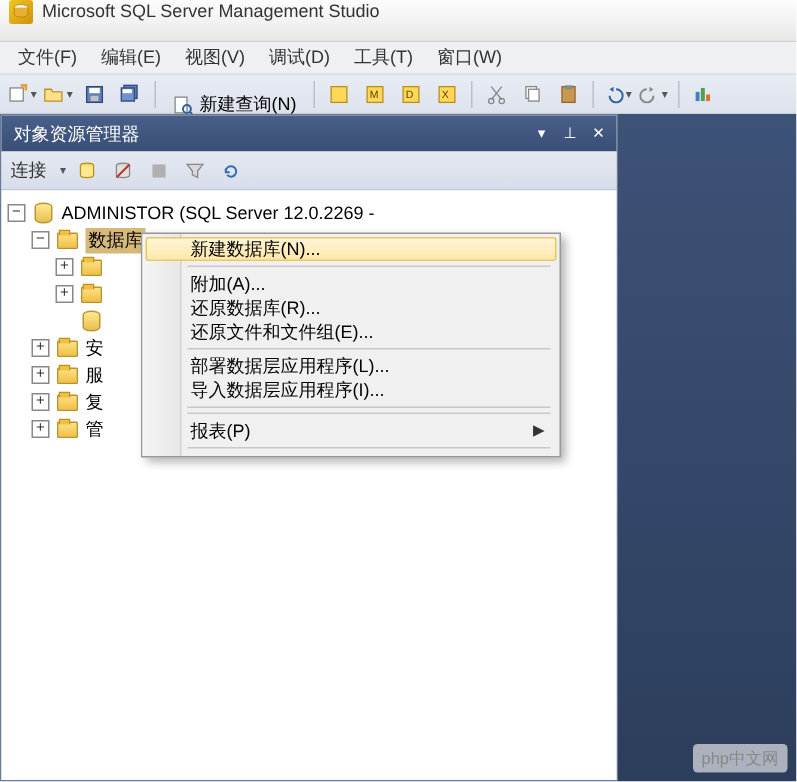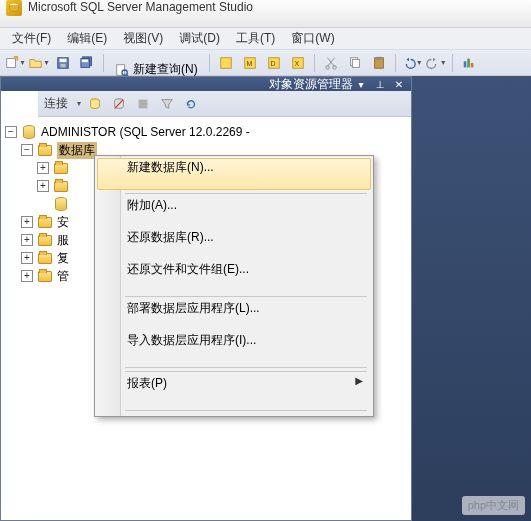--- a/index.html
+++ b/index.html
@@ -15,46 +15,46 @@
     
     .toolbar { height: 26px; background: linear-gradient(#e8ecf4, #dde2ec); border-bottom: 1px solid #c8cfda; display: flex; align-items: center; padding: 0 4px; gap: 2px; }
     .tb-btn { width: 22px; height: 22px; display: flex; align-items: center; justify-content: center; cursor: default; }
     .tb-sep { width: 1px; height: 18px; background: #b8c0cc; margin: 0 3px; }
     .tb-text-btn { display: flex; align-items: center; gap: 4px; padding: 2px 6px; cursor: default; margin-top: 14px; }
     .dd { font-size: 8px; color: #555; margin-left: 1px; }
     
     .workspace { display: flex; height: calc(521px - 28px - 22px - 26px); }
     
     .panel { width: 412px; border: 1px solid #6a7a99; background: #fff; display: flex; flex-direction: column; }
-    .panel-header { height: 14px; background: linear-gradient(#4a5f88, #3a4f78); color: #fff; display: flex; align-items: center; justify-content: flex-end; padding: 0 4px 0 8px; font-size: 12px; }
+    .panel-header { height: 24px; background: linear-gradient(#4a5f88, #3a4f78); color: #fff; display: flex; align-items: center; justify-content: space-between; padding: 0 4px 0 8px; font-size: 12px; }
     .panel-header .controls { display: flex; gap: 3px; }
     .panel-header .ctrl { width: 16px; height: 16px; color: #fff; display: flex; align-items: center; justify-content: center; cursor: default; font-size: 10px; }
     
-    .connect-bar { height: 26px; background: linear-gradient(#e4e8f0, #d8deea); border-bottom: 1px solid #c0c8d6; display: flex; align-items: center; padding: 0 6px; gap: 4px; margin-left: 37px; }
+    .connect-bar { height: 26px; background: linear-gradient(#e4e8f0, #d8deea); border-bottom: 1px solid #c0c8d6; display: flex; align-items: center; padding: 0 6px; gap: 4px; }
     .connect-bar .label { color: #333; margin-right: 4px; }
     .cb-btn { width: 20px; height: 20px; display: flex; align-items: center; justify-content: center; cursor: default; }
     
     .tree { flex: 1; background: #fff; padding: 6px 4px; overflow: auto; position: relative; }
     .tree-node { display: flex; align-items: center; height: 18px; white-space: nowrap; }
     .tree-node .exp { width: 12px; height: 12px; border: 1px solid #888; background: #fff; display: flex; align-items: center; justify-content: center; font-size: 10px; line-height: 1; margin-right: 4px; cursor: default; color: #333; }
     .tree-node .exp.noexp { border: none; }
     .tree-node .icon { width: 16px; height: 16px; margin-right: 4px; display: flex; align-items: center; justify-content: center; }
     .tree-node .label { color: #000; }
     .tree-node.selected .label { background: #d6b87a; padding: 0 2px; }
     .indent-1 { padding-left: 16px; }
     .indent-2 { padding-left: 32px; }
     
     .folder-icon { width: 14px; height: 11px; background: linear-gradient(#ffe08a, #f0c040); border: 1px solid #c09020; border-radius: 1px; position: relative; }
     .folder-icon::before { content: ""; position: absolute; top: -3px; left: 0; width: 6px; height: 3px; background: #f0c040; border: 1px solid #c09020; border-bottom: none; border-radius: 1px 1px 0 0; }
     .db-cyl { width: 12px; height: 14px; background: linear-gradient(#ffe890, #e8c050); border-radius: 50%/20%; border: 1px solid #b89830; }
     
     .content-area { flex: 1; background: linear-gradient(#3d5277, #2d3e5c); }
     
     .context-menu { position: absolute; left: 94px; top: 155px; width: 280px; background: #f0f0f0; border: 1px solid #979797; box-shadow: 3px 3px 6px rgba(0,0,0,0.3); z-index: 100; padding: 2px; }
-    .cm-item { height: 32px; display: flex; padding: 0 20px 0 30px; cursor: default; position: relative; }
+    .cm-item { height: 16px; display: flex; align-items: center; padding: 0 20px 0 30px; cursor: default; position: relative; }
     .cm-item.highlighted { background: linear-gradient(#fff4d8, #ffe9a8); border: 1px solid #e8c860; border-radius: 2px; padding: 0 19px 0 29px; }
     .cm-sep { height: 1px; background: #c8c8c8; margin: 3px 4px 3px 28px; }
     .cm-item .arrow { position: absolute; right: 8px; font-size: 10px; color: #333; }
     .cm-gutter { position: absolute; left: 0; top: 0; bottom: 0; width: 26px; background: linear-gradient(to right, #f4f4f4, #e8e8e8); border-right: 1px solid #d0d0d0; }
     
     .watermark { position: absolute; right: 6px; bottom: 6px; font-size: 11px; color: #888; background: rgba(255,255,255,0.6); padding: 2px 6px; border-radius: 3px; font-family: sans-serif; }
     
     svg.i { width: 14px; height: 14px; }
   </style>
 </head>

